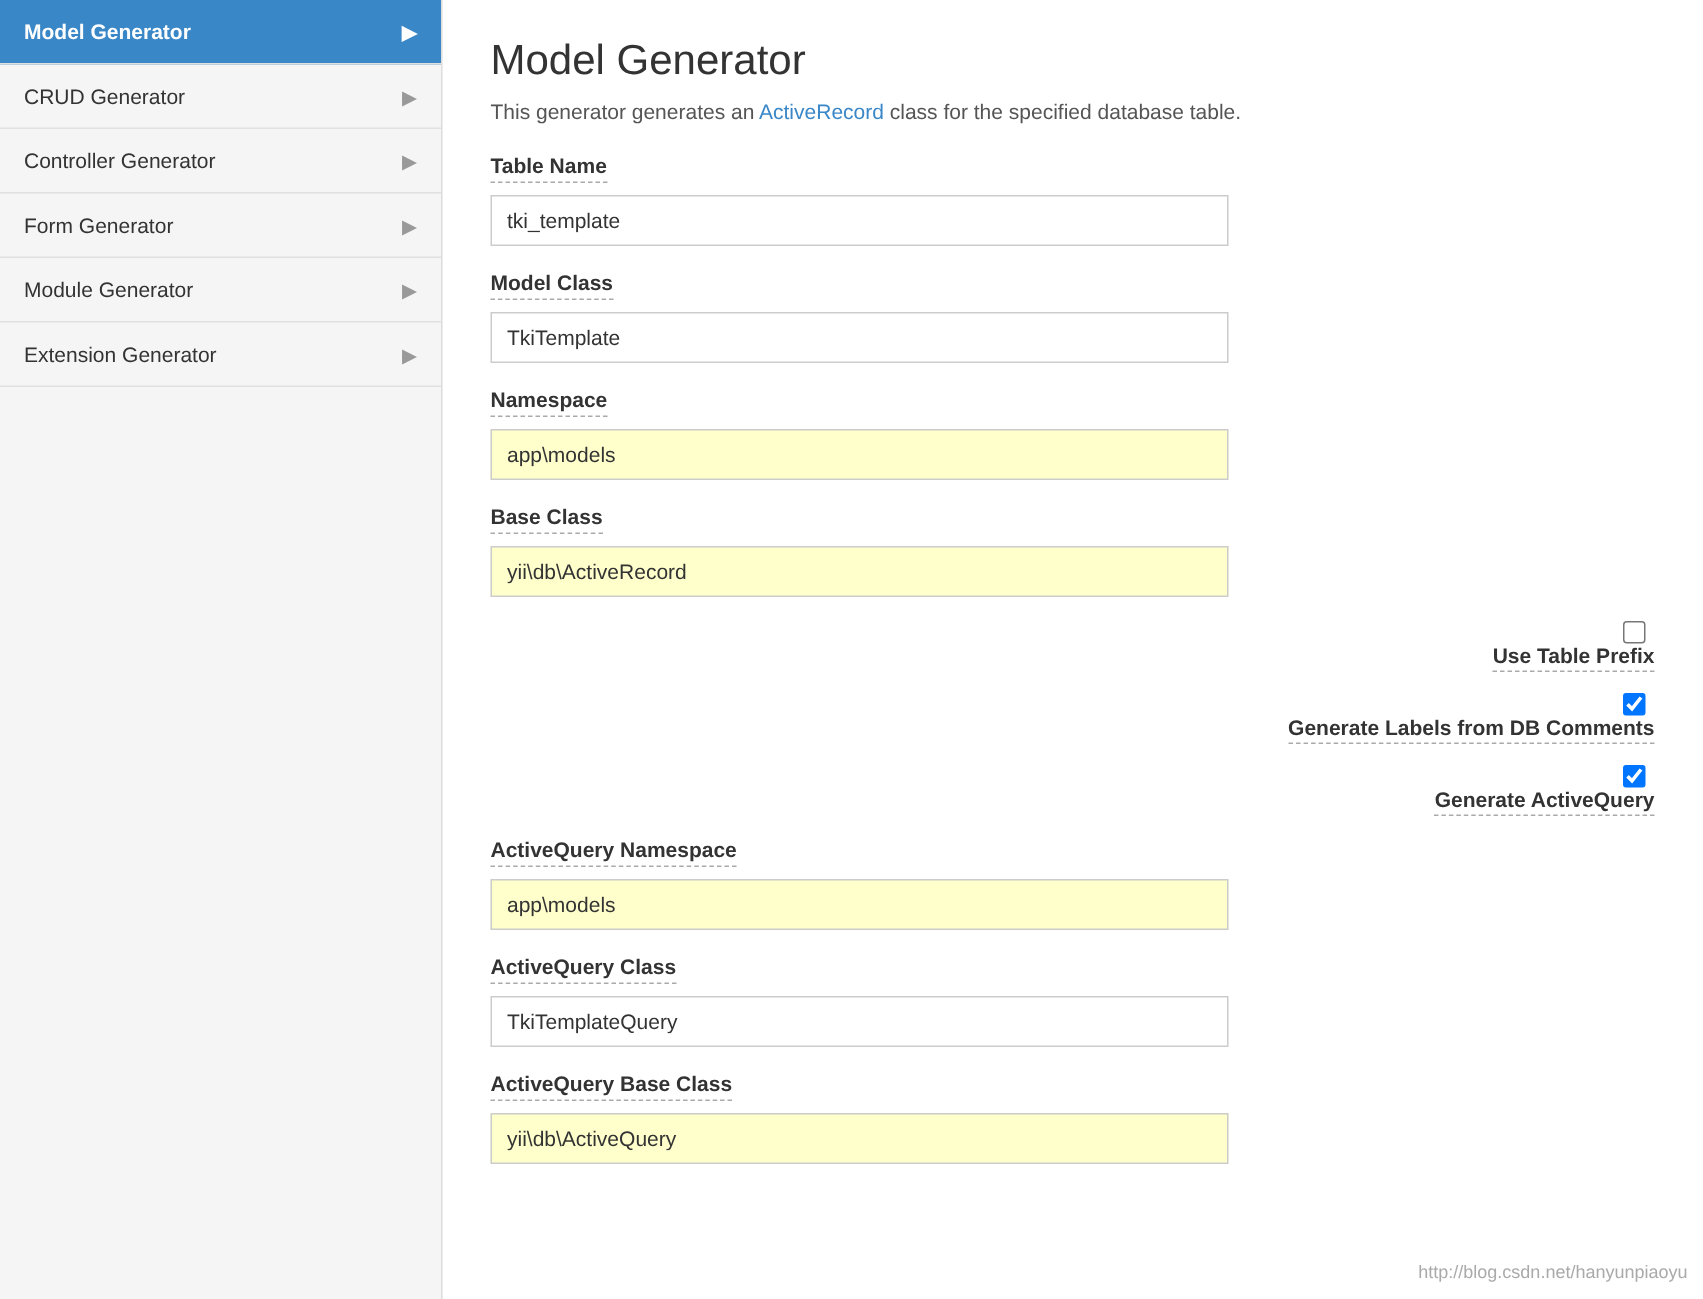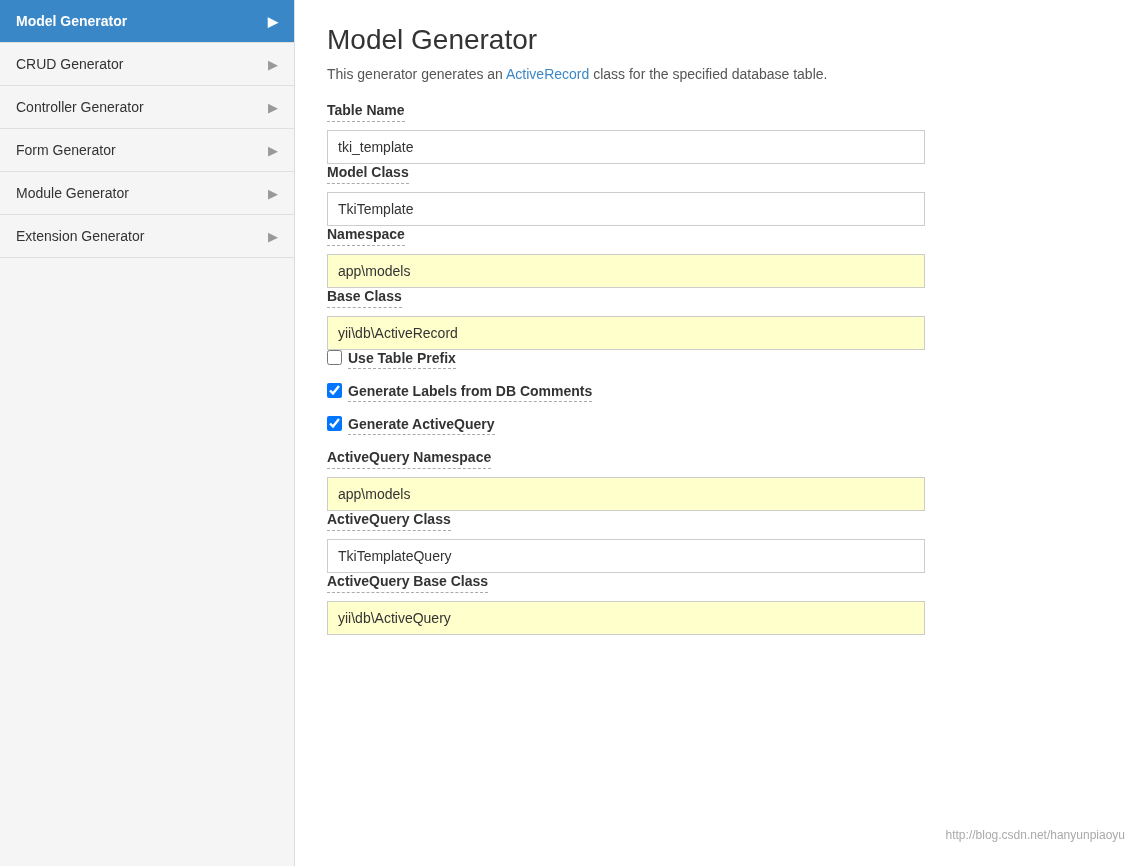--- a/index.html
+++ b/index.html
@@ -48,67 +48,69 @@
       margin-bottom: 10px;
     }
     .page-description {
       color: #555;
       margin-bottom: 20px;
       font-size: 14px;
     }
     .page-description a { color: #3a87c8; text-decoration: none; }
 
     .form-group {
+      margin-bottom: 16px;
     }
     .form-label {
       display: block;
       font-weight: bold;
       margin-bottom: 4px;
       font-size: 14px;
       color: #333;
       border-bottom: 1px dashed #aaa;
       padding-bottom: 3px;
       display: inline-block;
     }
     .form-input {
       display: block;
-      width: 598px;
+      width: 492px;
       padding: 8px 10px;
       border: 1px solid #ccc;
       font-size: 14px;
       color: #333;
       background: #fff;
       margin-top: 4px;
     }
     .form-input.yellow-bg {
       background: #ffffcc;
       border: 1px solid #ccc;
     }
 
     .checkbox-group {
       margin-bottom: 14px;
       display: flex;
-      align-items: flex-start;
+      align-items: flex-end;
+      flex-direction: column;
     }
     .checkbox-group input[type="checkbox"] {
       margin-right: 6px;
       width: 15px;
       height: 15px;
     }
     .checkbox-label {
       font-weight: bold;
       font-size: 14px;
       color: #333;
       border-bottom: 1px dashed #aaa;
       padding-bottom: 2px;
     }
 
     .watermark {
       position: fixed;
-      bottom: 24px;
+      bottom: 11px;
       right: 10px;
       color: #aaa;
       font-size: 12px;
     }
   </style>
 </head>
 <body>
 
 <div class="sidebar">
 

